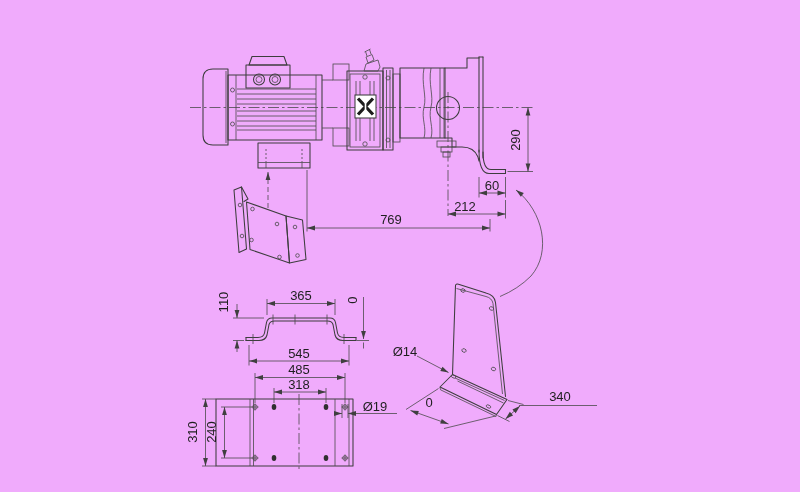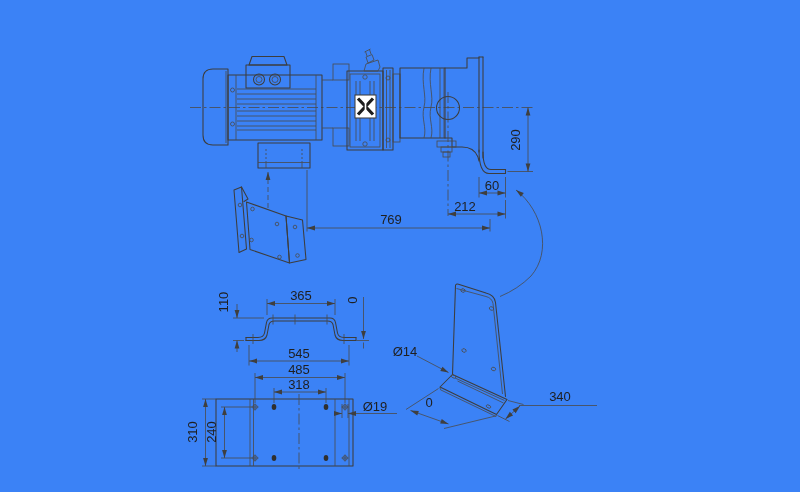--- a/index.html
+++ b/index.html
@@ -1,16 +1,16 @@
 <!DOCTYPE html>
 <html><head>
 <meta charset="utf-8">
 <style>
   html,body{margin:0;padding:0;background:#ffffff;}
-  .canvas{position:relative;width:800px;height:492px;background:#3b82f6;overflow:hidden;
+  .canvas{position:relative;width:800px;height:492px;background:#f0abfc;overflow:hidden;
           font-family:"Liberation Sans",sans-serif;text-align:right;}
   svg{display:block;}
   text{fill:#1f1f1f;font-family:"Liberation Sans",sans-serif;font-size:13px;stroke:none;}
   .geo{stroke:#3d3d3d;fill:none;stroke-width:1.05;stroke-linecap:round;stroke-linejoin:round;}
   .thin{stroke:#4a4a4a;fill:none;stroke-width:0.8;}
   .dim{stroke:#4a4a4a;fill:none;stroke-width:0.8;}
   .cl{stroke:#4a4a4a;fill:none;stroke-width:0.8;stroke-dasharray:11 3 2.5 3;}
   .fillhole{fill:#2f2f2f;stroke:none;}
   .whitebox{fill:#ffffff;stroke:#3d3d3d;stroke-width:1.05;}
 </style>

